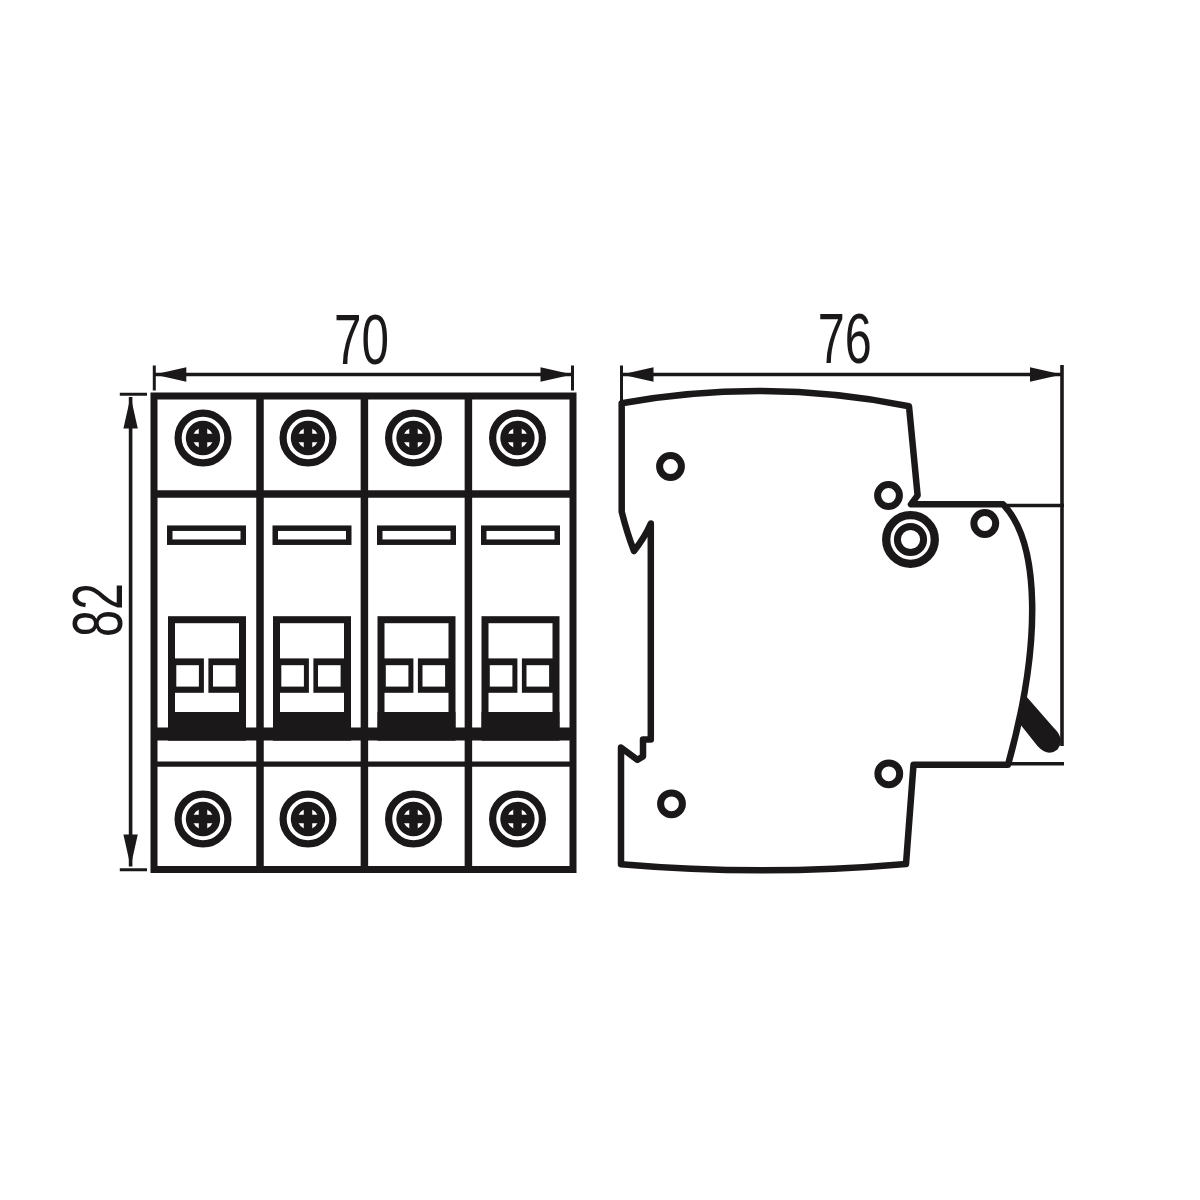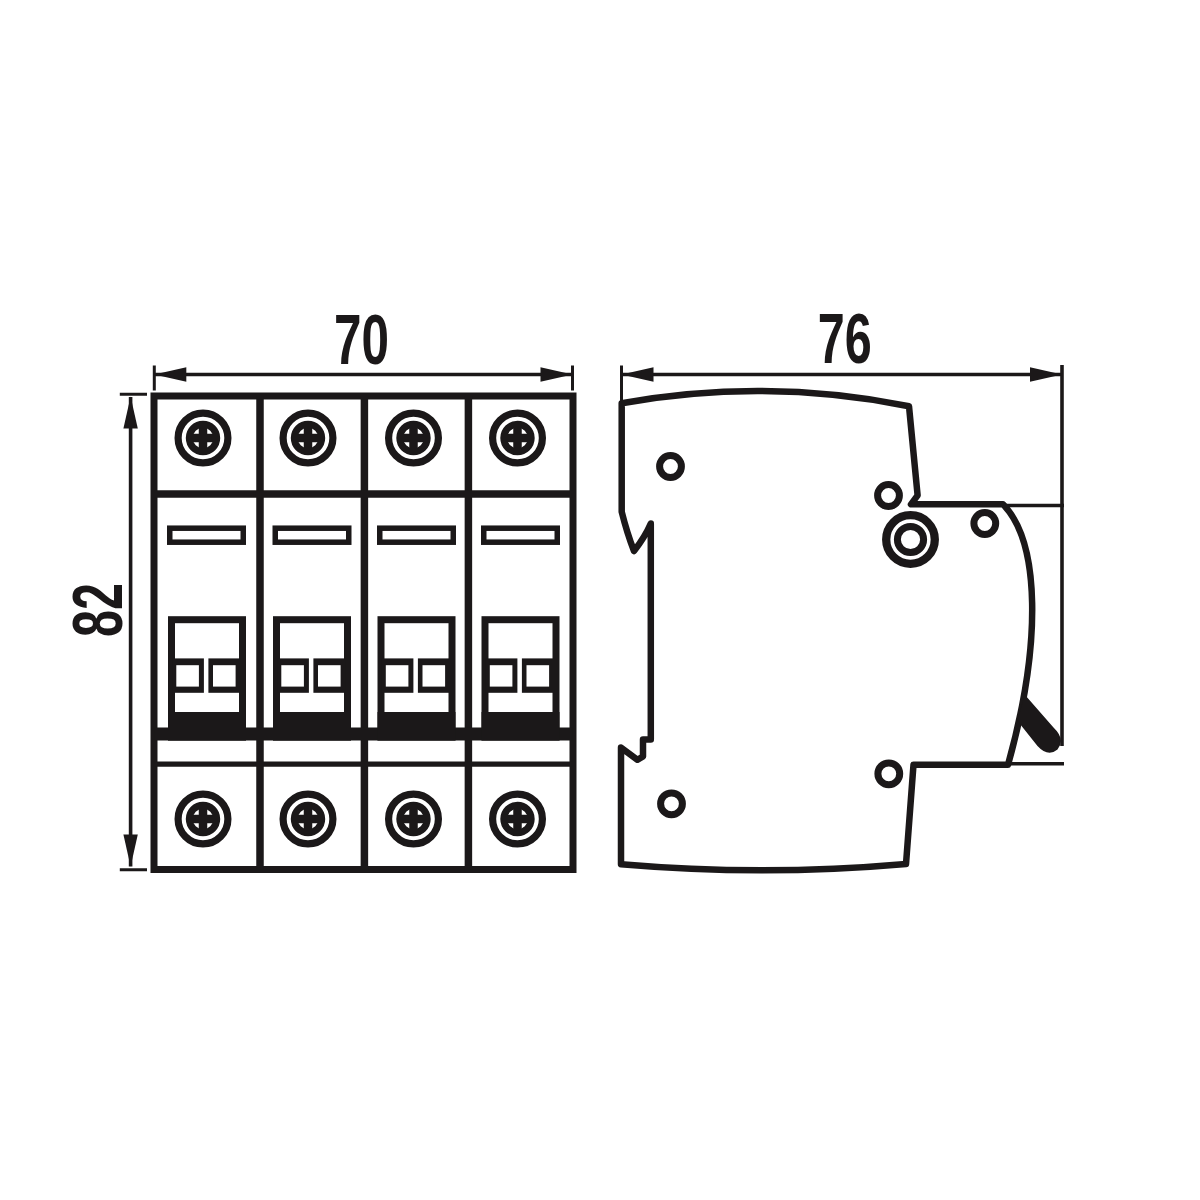--- a/index.html
+++ b/index.html
@@ -1,16 +1,16 @@
 <!DOCTYPE html>
 <html><head>
 <meta charset="utf-8">
 <style>
   html,body{margin:0;padding:0;background:#fff;}
-  .wrap{width:1064px;height:1200px;position:relative;overflow:hidden;font-weight:bold;}
+  .wrap{width:1064px;height:1200px;position:relative;overflow:hidden;}
   text{font-family:"Liberation Sans",sans-serif;fill:#1b1819;}
 </style>
 </head>
 <body>
 <div class="wrap">
 <svg width="1200" height="1200" viewBox="0 0 1200 1200">
 <rect x="0" y="0" width="1200" height="1200" fill="#ffffff"></rect>
 <defs>
 <g id="screw" stroke="#1b1819" fill="none">
   <circle r="24.9" stroke-width="7.2"></circle>

